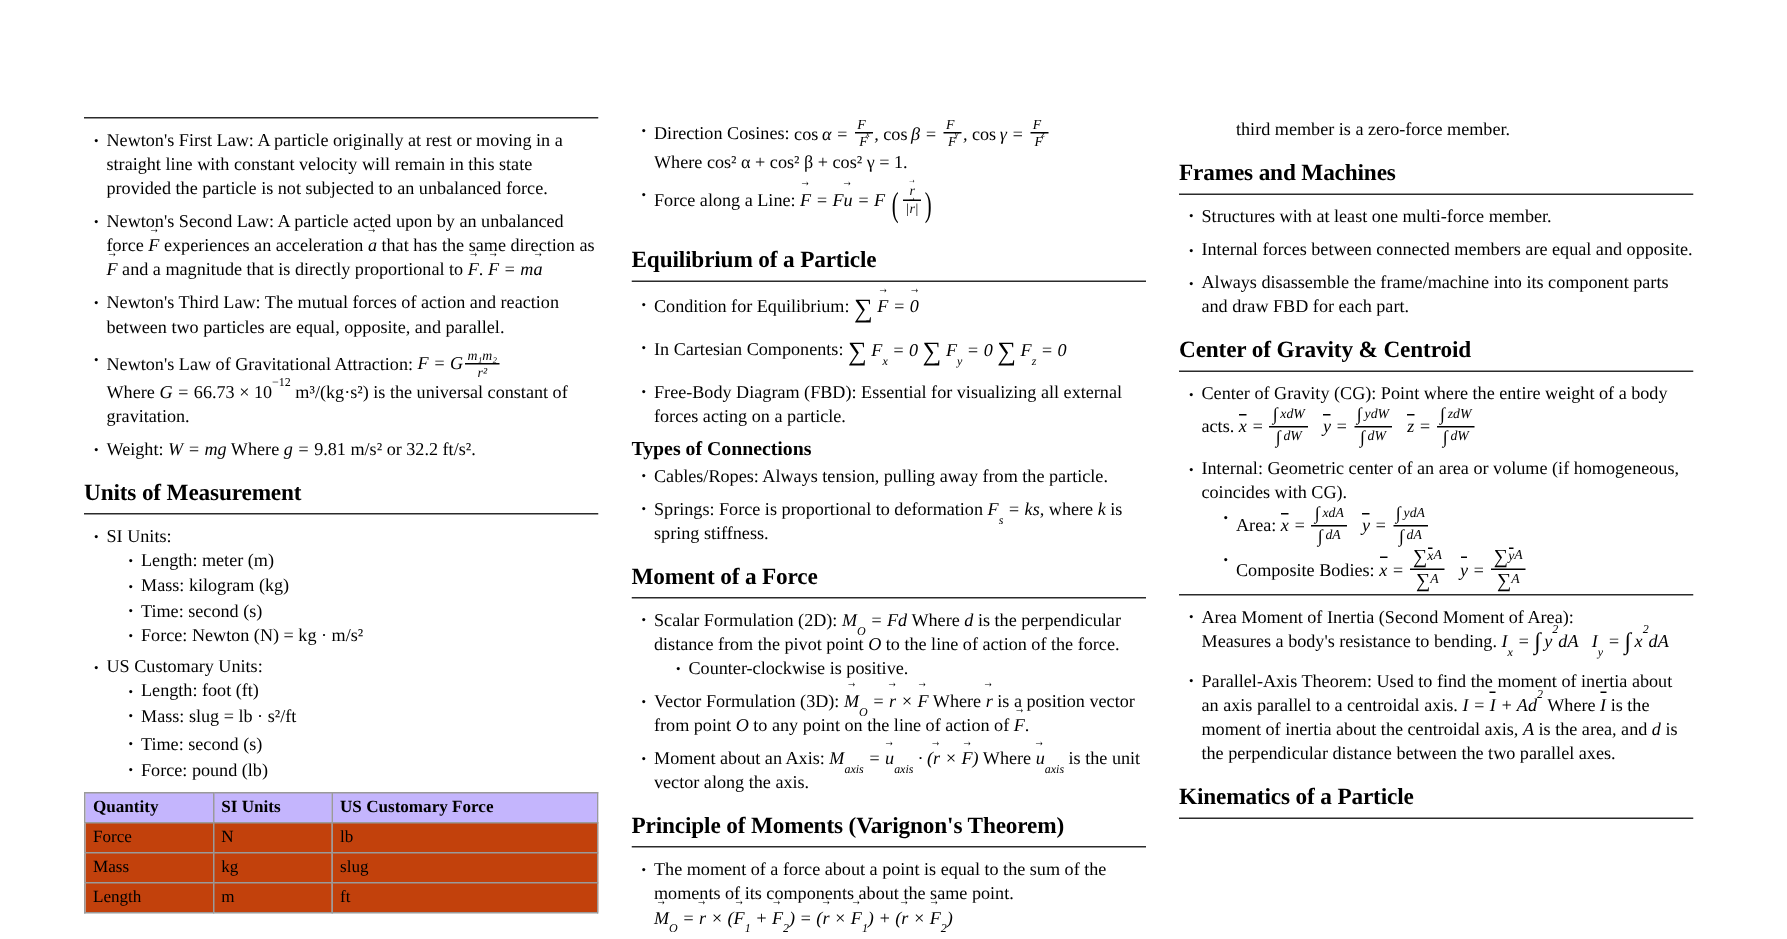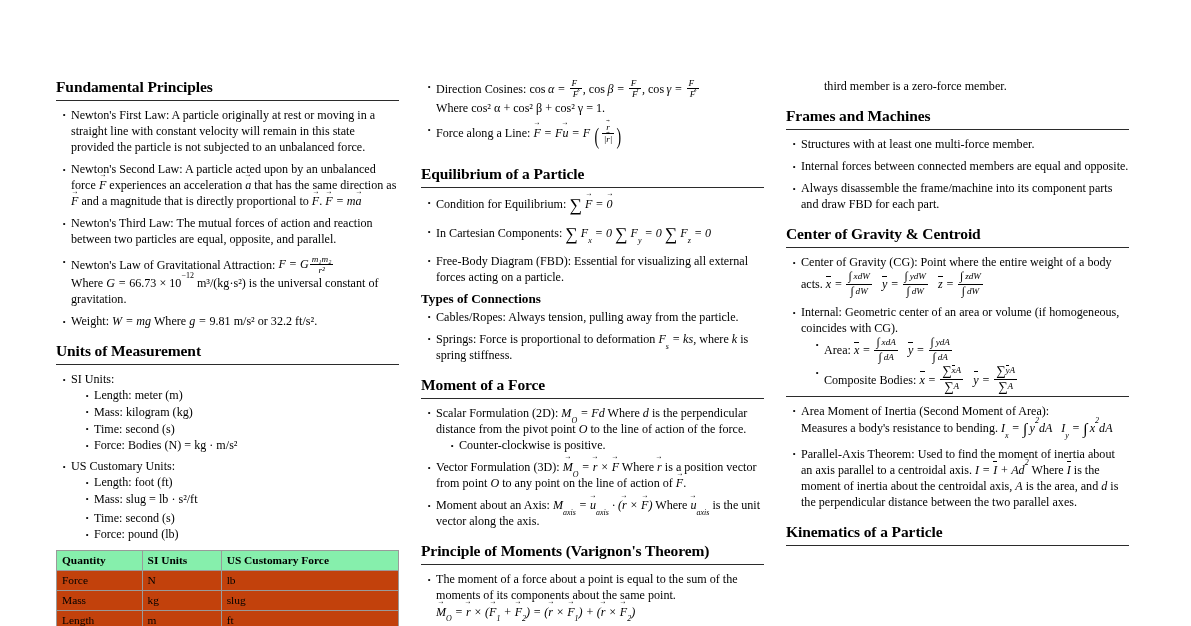--- a/index.html
+++ b/index.html
@@ -158,35 +158,34 @@
     margin-top: 7px;
     font-size: 11.4px;
   }
   table.units th, table.units td {
     border: 1px solid #9a9a9a;
     padding: 2px 5px;
     text-align: left;
     line-height: 1.32;
   }
   table.units th {
-    background: #86efac;
+    background: #c4b5fd;
     font-weight: bold;
     margin-top: 22px;
   }
   table.units td { background: #c2410c; }
 </style>
 </head>
 <body>
 
 <div class="sheet">
 <div class="cols">
 
   <div class="col">
 
-    <h2 class="sec first">Fundamental Principles</h2>
     <div class="rule"></div>
 
     <ul>
       <li><b>Newton's First Law:</b><span> A particle originally at rest or moving in a straight line with constant velocity will remain in this state provided the particle is not subjected to an unbalanced force.</span></li>
 
       <li><b>Newton's Second Law:</b><span> A particle acted upon by an unbalanced force </span><span class="vec m">F</span><span> experiences an acceleration </span><span class="vec m">a</span><span> that has the same direction as </span><span class="vec m">F</span><span> and a magnitude that is directly proportional to </span><span class="vec m">F</span><span>. </span><span class="m"><span class="vec">F</span> = <span class="m">m</span><span class="vec">a</span></span></li>
 
       <li><b>Newton's Third Law:</b><span> The mutual forces of action and reaction between two particles are equal, opposite, and parallel.</span></li>
 
       <li><b>Newton's Law of Gravitational Attraction:</b>
@@ -198,21 +197,21 @@
 
     <h2 class="sec">Units of Measurement</h2>
     <div class="rule"></div>
 
     <ul>
       <li class="tight"><b>SI Units:</b>
         <ul>
           <li class="tight">Length: meter (m)</li>
           <li class="tight">Mass: kilogram (kg)</li>
           <li class="tight">Time: second (s)</li>
-          <li class="tight">Force: Bodies (N) = kg · m/s²</li>
+          <li class="tight">Force: Newton (N) = kg · m/s²</li>
         </ul>
       </li>
       <li class="tight" style="margin-top:5px"><b>US Customary Units:</b>
         <ul>
           <li class="tight">Length: foot (ft)</li>
           <li class="tight" style="margin-bottom:3px">Mass: slug = lb · s²/ft</li>
           <li class="tight">Time: second (s)</li>
           <li class="tight">Force: pound (lb)</li>
         </ul>
       </li>

